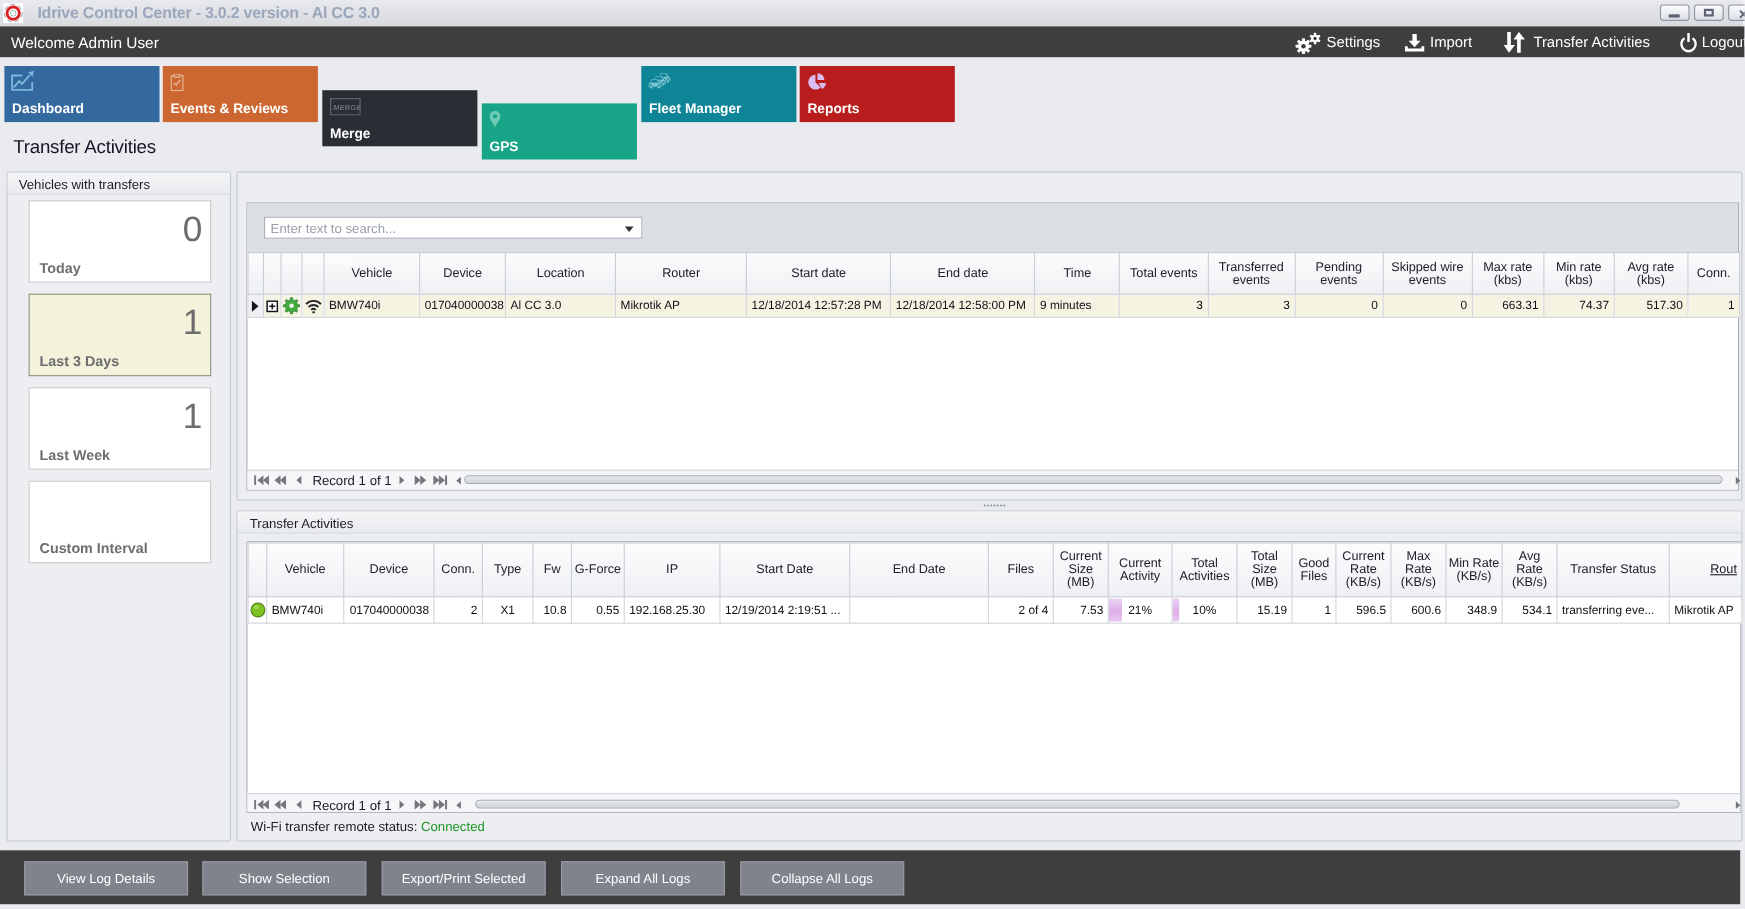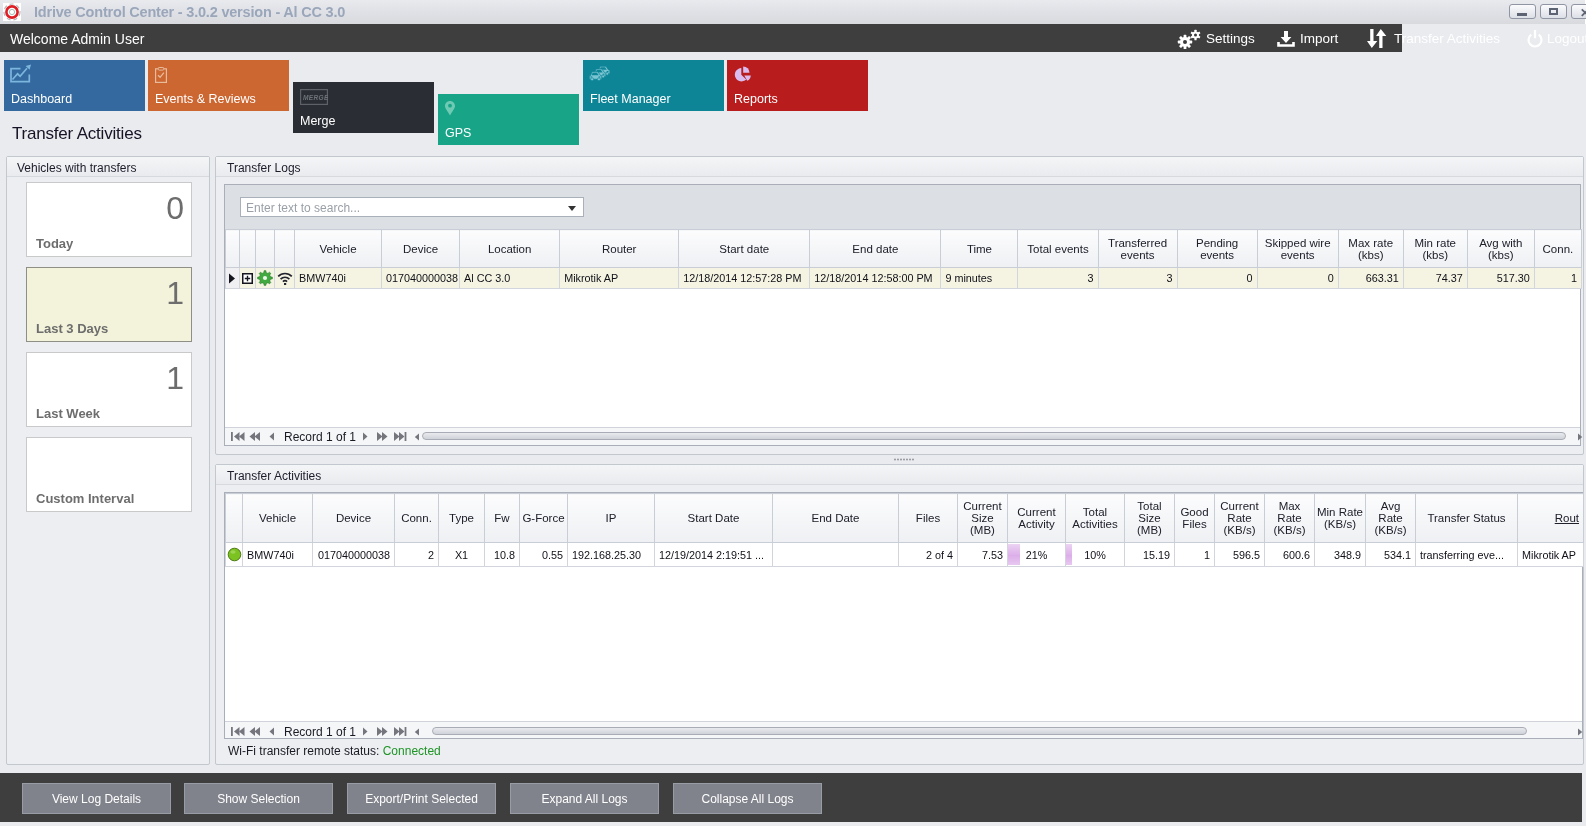--- a/index.html
+++ b/index.html
@@ -13,29 +13,29 @@
 #titlebar { left:0; top:0; width:1586px; height:24px;
   background:linear-gradient(#e9eaee, #dfe1e6 50%, #d8dade);
   border-right:1px solid #fff; }
 #titleicon { left:3px; top:3px; width:18px; height:18px; background:#fff; }
 #titletext { left:34px; top:4px; font-size:14.5px; font-weight:bold; color:#9aa6ba; letter-spacing:-0.2px; }
 .winbtn { top:4px; width:27px; height:15px; border:1px solid #8f95a3; border-radius:3px;
   background:linear-gradient(#fbfbfd,#dcdfe6); }
 #btnmin { left:1509px; } #btnmax { left:1540px; } #btnclose { left:1571px; width:27px; }
 
 
-#welcome { left:0; top:24px; width:1402px; height:28px; background:#3e3e3e; color:#fff; }
+#welcome { left:0; top:24px; width:1586px; height:28px; background:#3e3e3e; color:#fff; }
 #welcome .wtext { position:absolute; left:10px; top:7px; font-size:14px; }
 .menuitem { position:absolute; top:0; height:28px; color:#fff; font-size:13.5px; white-space:nowrap; }
 .menuitem span.lbl { position:absolute; top:7px; left:26px; }
 .menuitem svg { position:absolute; top:5px; left:0; }
 
 
 .tab { position:absolute; top:60px; width:141px; height:51px; color:#fff; }
-.tab .tlabel { position:absolute; left:7px; bottom:5px; font-size:12.5px; font-weight:normal; }
+.tab .tlabel { position:absolute; left:7px; bottom:5px; font-size:12.5px; font-weight:bold; }
 .tab .ticon { position:absolute; left:7px; top:7px; }
 #tab1 { left:4px;   background:#33699e; }
 #tab2 { left:148px; background:#cc6732; }
 #tab3 { left:293px; background:#2a2e34;margin-top:22px; }
 #tab4 { left:438px; background:#17a487;margin-top:34px; }
 #tab5 { left:583px; background:#0e8597; }
 #tab6 { left:727px; background:#b91c1c; }
 
 #pagehead { left:12px; top:124px; font-size:17px; letter-spacing:-0.2px; color:#171226; }
 
@@ -265,21 +265,20 @@
   <div class="vcard" id="card3" style="top:195px;">
       <div class="num">1</div>
       <div class="vlabel">Last Week</div>
     </div>
   <div class="vcard" id="card4" style="top:280px;">
       <div class="vlabel">Custom Interval</div>
     </div>
 </div>
 
 <div id="logspanel" class="panel">
-  <div class="pcap">Transfer Logs</div>
   <div id="logsgrid" style="position:absolute; left:8px; top:27px; width:1357px; height:262px; border:1px solid #a9aeb8; background:#fff;">
   <div id="searchstrip">
     <div id="searchbox">Enter text to search...<span class="arr"></span></div>
   </div>
   <div style="position:absolute; left:0px; top:44px;">
     <table class="grid" id="logtable">
       <colgroup>
         <col style="width:14px">
             <col style="width:16px">
             <col style="width:19px">
@@ -312,21 +311,21 @@
               <th>Router</th>
         <th>Start date</th>
               <th>End date</th>
               <th>Time</th>
               <th>Total events</th>
         <th>Transferred events</th>
               <th>Pending events</th>
               <th>Skipped wire events</th>
         <th>Max rate (kbs)</th>
               <th>Min rate (kbs)</th>
-              <th>Avg with (kbs)</th>
+              <th>Avg rate (kbs)</th>
               <th>Conn.</th>
       </tr>
       <tr style="height:21px;" class="yrow">
         <td class="ind" style="padding:1px 2px;"><svg width="8" height="11" viewBox="0 0 8 11">
                   <path d="M1 0.5 L7 5.5 L1 10.5 Z" fill="#15151f"></path>
                 </svg></td>
         <td style="padding:1px 2px;text-align:center;"><svg width="11" height="11" viewBox="0 0 11 11">
                   <rect x="0.75" y="0.75" width="9.5" height="9.5" fill="#fff" stroke="#15151f" stroke-width="1.5"></rect>
                   <path d="M5.5 2.8 V8.2 M2.8 5.5 H8.2" stroke="#15151f" stroke-width="1.4"></path>
                 </svg></td>

